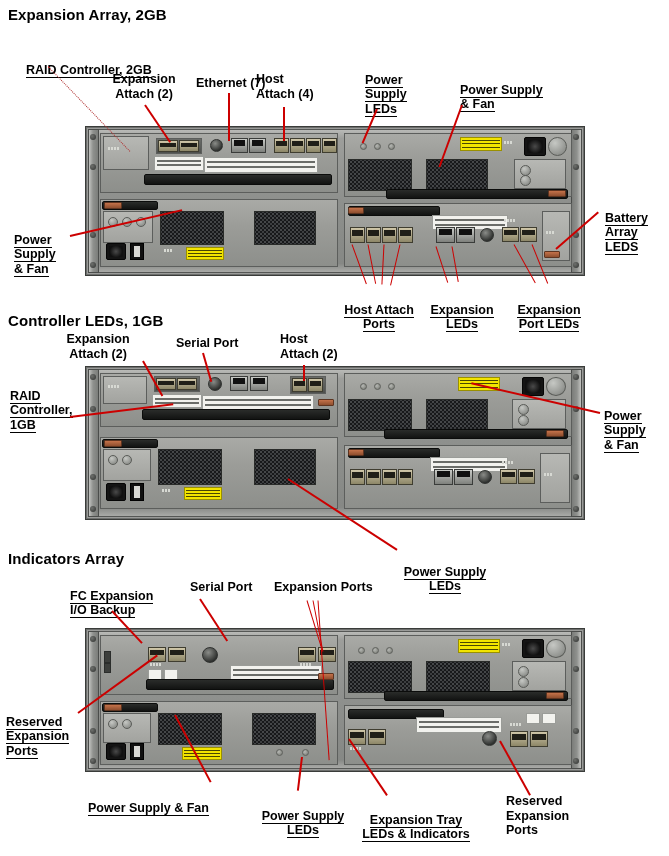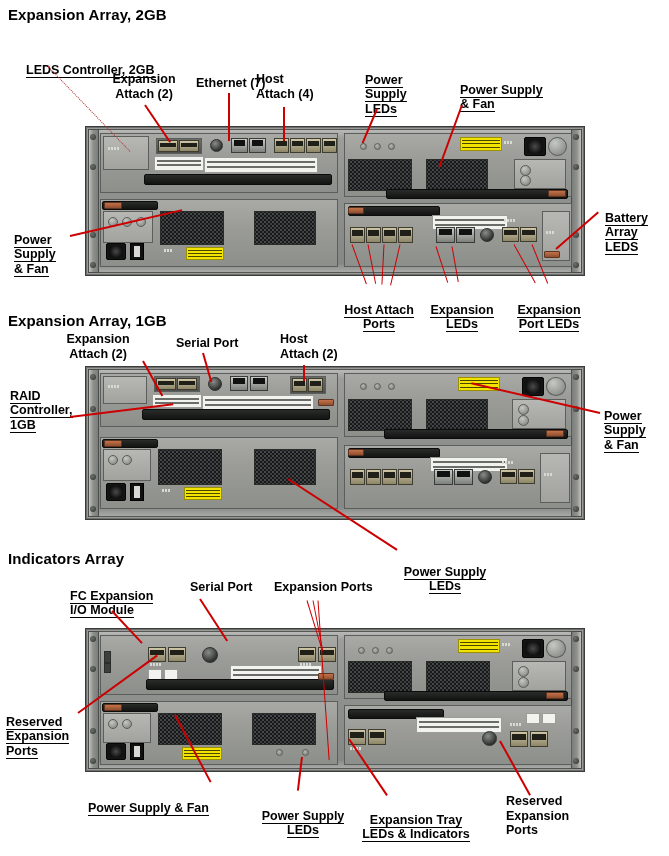--- a/index.html
+++ b/index.html
@@ -214,21 +214,21 @@
   <div class="panel light" style="left:456px;top:84px;width:26px;height:48px;"></div>
   <div class="ledstrip" style="left:460px;top:104px;">
       <b></b>
       <b></b>
       <b></b>
     </div>
   <div class="orange" style="left:458px;top:124px;width:14px;height:5px;"></div>
 </div>
 
 <div class="lbl u" style="left:26px;top:48px;">
-  <span>LEDS Controller, 2GB</span></div>
+  <span>RAID Controller, 2GB</span></div>
 <div class="leader dotted" style="left:48px;top:66px;width:118px;transform:rotate(46deg);"></div>
 
 <div class="lbl center" style="left:104px;top:72px;width:80px;">Expansion
 Attach (2)</div>
 <div class="leader" style="left:145px;top:104px;width:45px;transform:rotate(56deg);"></div>
 
 <div class="lbl" style="left:196px;top:76px;">Ethernet (7)</div>
 <div class="leader" style="left:229px;top:92px;width:48px;transform:rotate(90deg);"></div>
 
 <div class="lbl" style="left:256px;top:72px;">Host
@@ -271,21 +271,21 @@
 LEDs</span></div>
 <div class="leader thin" style="left:436px;top:246px;width:38px;transform:rotate(72deg);"></div>
 <div class="leader thin" style="left:452px;top:246px;width:36px;transform:rotate(80deg);"></div>
 
 <div class="lbl u center" style="left:508px;top:288px;width:82px;">
   <span>Expansion
 Port LEDs</span></div>
 <div class="leader thin" style="left:514px;top:244px;width:44px;transform:rotate(61deg);"></div>
 <div class="leader thin" style="left:532px;top:244px;width:42px;transform:rotate(68deg);"></div>
 
-<div class="section-title" style="left:8px;top:312px;">Expansion Array, 1GB</div>
+<div class="section-title" style="left:8px;top:312px;">Controller LEDs, 1GB</div>
 
 <div class="chassis" style="left:85px;top:366px;width:498px;height:152px;">
   <div class="outerframe"></div>
   <div class="ear l">
     <div class="earscrew" style="top:4px;"></div>
       <div class="earscrew" style="top:36px;"></div>
     <div class="earscrew" style="bottom:36px;"></div>
       <div class="earscrew" style="bottom:4px;"></div>
   </div>
   <div class="ear r">
@@ -531,21 +531,21 @@
       <b></b>
     </div>
   <div class="whitelabel" style="left:440px;top:84px;width:12px;height:9px;"></div>
   <div class="whitelabel" style="left:456px;top:84px;width:12px;height:9px;"></div>
   <div class="sfp" style="left:424px;top:102px;width:16px;height:14px;"></div>
   <div class="sfp" style="left:444px;top:102px;width:16px;height:14px;"></div>
 </div>
 
 <div class="lbl u" style="left:70px;top:574px;">
   <span>FC Expansion
-I/O Module</span></div>
+I/O Backup</span></div>
 <div class="leader" style="left:112px;top:610px;width:44px;transform:rotate(47deg);"></div>
 
 <div class="lbl" style="left:190px;top:580px;">Serial Port</div>
 <div class="leader" style="left:200px;top:598px;width:50px;transform:rotate(57deg);"></div>
 
 <div class="lbl" style="left:274px;top:580px;">Expansion Ports</div>
 <div class="leader thin" style="left:307px;top:600px;width:48px;transform:rotate(73deg);"></div>
 <div class="leader thin" style="left:313px;top:600px;width:52px;transform:rotate(79deg);"></div>
 <div class="leader thin" style="left:318px;top:600px;width:160px;transform:rotate(86deg);"></div>
 

